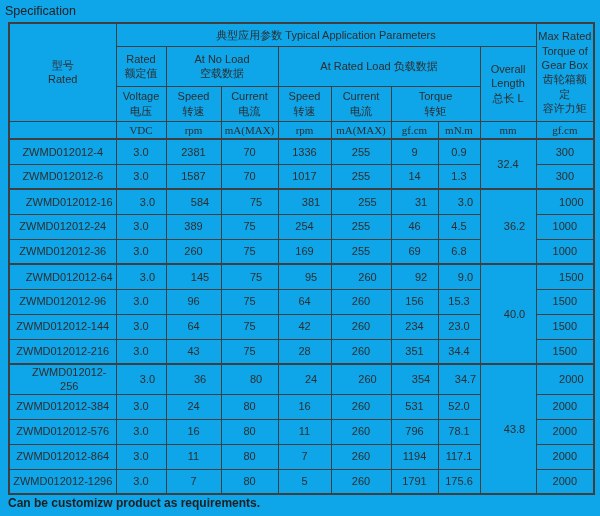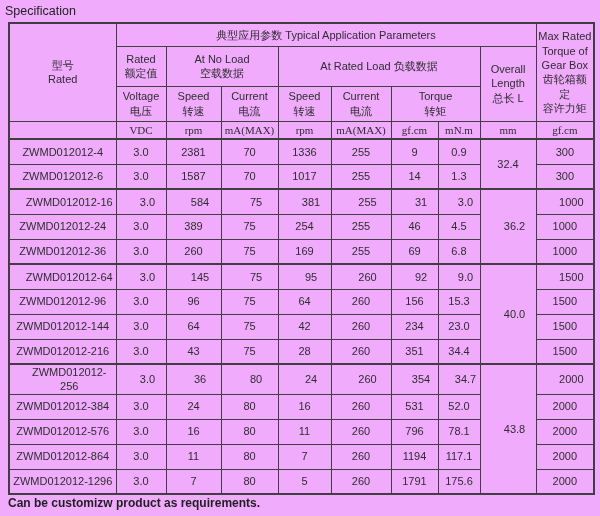--- a/index.html
+++ b/index.html
@@ -1,17 +1,17 @@
 <!DOCTYPE html>
 <html><head>
 <meta charset="utf-8">
 <style>
   html, body { margin: 0; padding: 0; background: #ffffff; }
   .page {
-    width: 600px; height: 516px; background: #f0abfc; position: relative;
+    width: 600px; height: 516px; background: #0ea5e9; position: relative;
     font-family: "Liberation Sans", "DejaVu Sans", sans-serif;
     color: #2e2e2e; box-sizing: border-box; overflow: hidden;
   }
   .page-title {
     position: absolute; left: 5px; top: 4px;
     font-size: 12.5px; color: #1f1f1f;
   }
   table.spec {
     position: absolute; left: 8px; top: 22px;
     width: 585px; border-collapse: collapse; table-layout: fixed;

